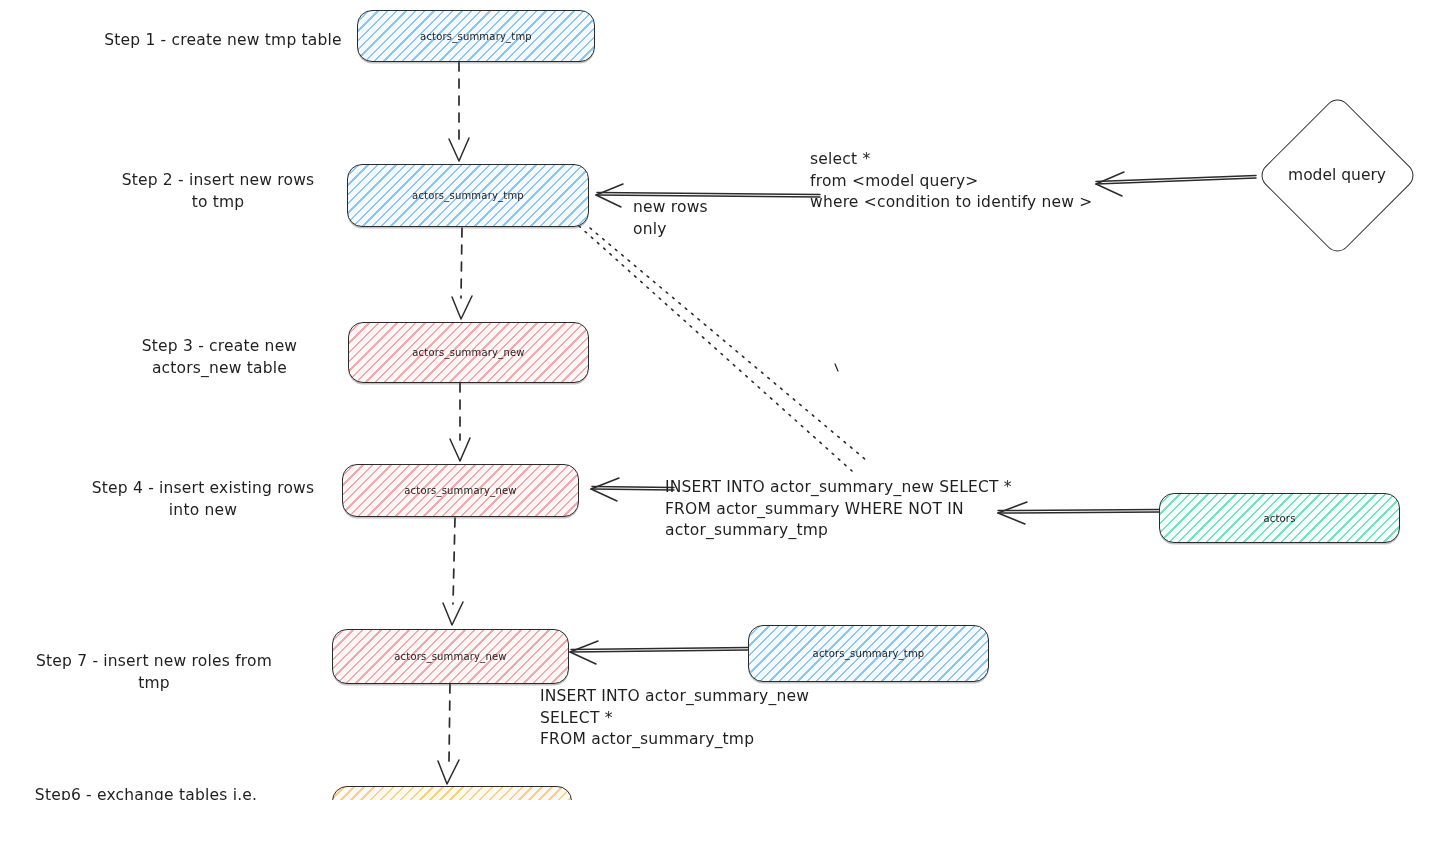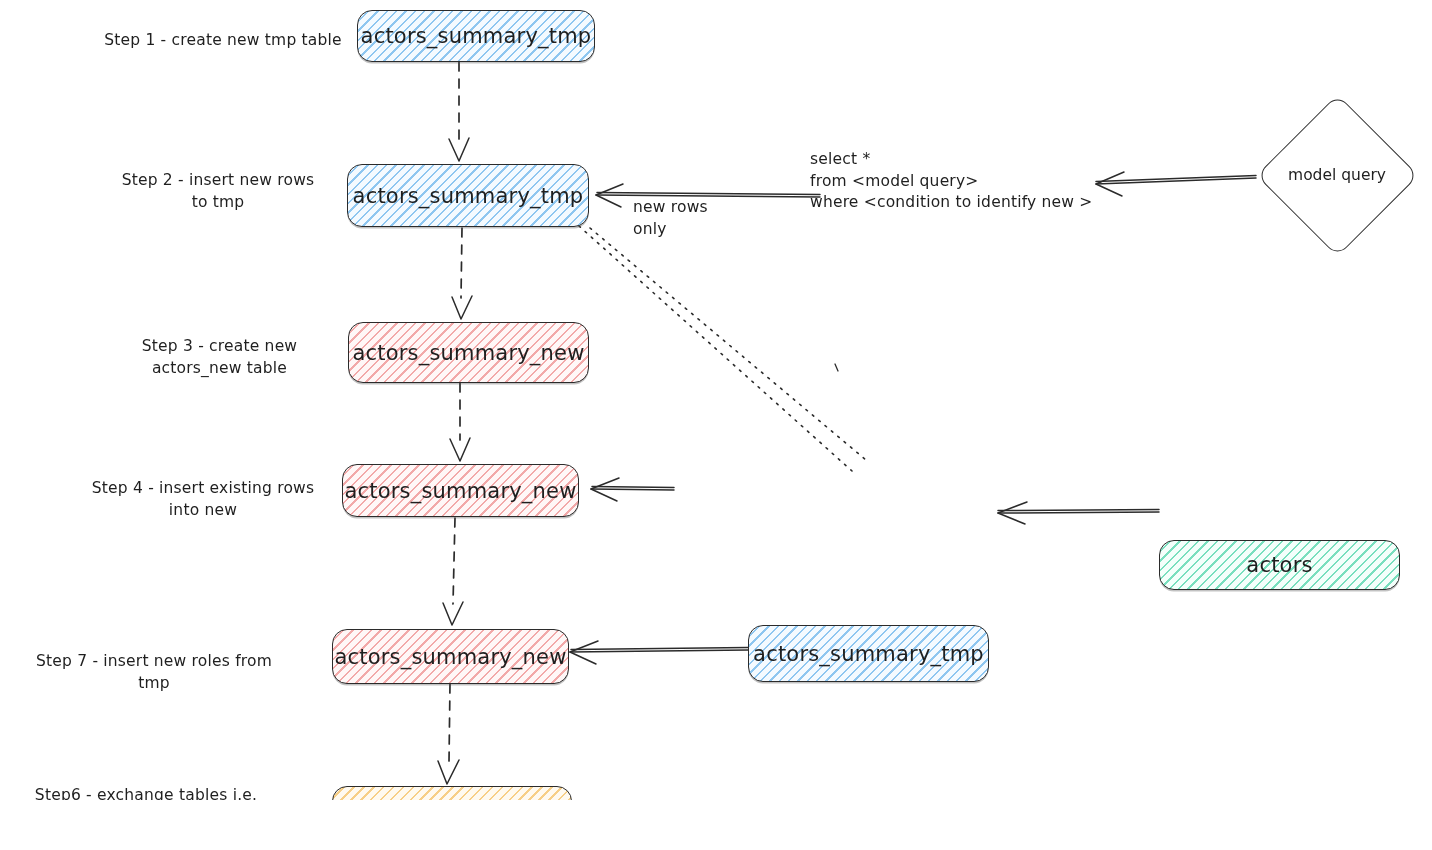--- a/index.html
+++ b/index.html
@@ -3,27 +3,27 @@
 <meta charset="utf-8">
 <style>
   html,body{margin:0;padding:0;background:#ffffff;}
   #canvas{
     position:relative;width:1432px;height:800px;background:#ffffff;overflow:hidden;
     font-family:"DejaVu Sans",sans-serif;color:#1f1f1f;
   }
   #connectors{position:absolute;left:0;top:0;z-index:1;}
   .node{
     position:absolute;z-index:2;display:flex;align-items:center;justify-content:center;
-    border:1.7px solid #2b2b2b;border-radius:15px;font-size:21px;letter-spacing:.2px;
+    border:1.7px solid #2b2b2b;border-radius:15px;font-size:10px;letter-spacing:.2px;
     box-shadow:0 2px 0 -0.5px rgba(80,80,80,.35);
     text-align:center;
   }
   .hatch-blue{background:repeating-linear-gradient(135deg,#8ec6f0 0px,#8ec6f0 1.7px,rgba(255,255,255,0) 1.7px,rgba(255,255,255,0) 6.6px),#f4faff;}
   .hatch-pink{background:repeating-linear-gradient(135deg,#f2a9a9 0px,#f2a9a9 1.7px,rgba(255,255,255,0) 1.7px,rgba(255,255,255,0) 6.6px),#fff7f7;}
-  .hatch-green{background:repeating-linear-gradient(135deg,#79dfbe 0px,#79dfbe 1.7px,rgba(255,255,255,0) 1.7px,rgba(255,255,255,0) 6.6px),#f4fffb;margin-top:47px;}
+  .hatch-green{background:repeating-linear-gradient(135deg,#79dfbe 0px,#79dfbe 1.7px,rgba(255,255,255,0) 1.7px,rgba(255,255,255,0) 6.6px),#f4fffb;}
   .hatch-yellow{background:repeating-linear-gradient(135deg,#f7cf87 0px,#f7cf87 1.7px,rgba(255,255,255,0) 1.7px,rgba(255,255,255,0) 7px),#fffaf0;}
   .diamond{
     position:absolute;z-index:2;width:113px;height:113px;left:1280px;top:118px;
     transform:rotate(45deg);border:1.7px solid #2b2b2b;border-radius:13px;background:#ffffff;
   }
   .diamond-label{
     position:absolute;z-index:3;left:1261px;top:166px;width:152px;text-align:center;
     font-size:15.5px;
   }
   .lbl{
@@ -106,14 +106,20 @@
   <div class="node hatch-green" style="left:1159px;top:493px;width:239px;height:48px;">actors</div>
   <div class="node hatch-yellow" style="left:332px;top:786px;width:238px;height:52px;">actors_summary</div>
 
   <div class="diamond"></div>
   <div class="diamond-label">model query</div>
 
   <div class="anno" style="left:633px;top:197px;width:110px;">new rows only</div>
   <div class="anno" style="left:810px;top:149px;width:306px;">select *
 from &lt;model query&gt;
 where &lt;condition to identify new &gt;</div>
+  <div class="anno" style="left:665px;top:477px;width:370px;">INSERT INTO actor_summary_new SELECT *
+FROM actor_summary WHERE NOT IN
+actor_summary_tmp</div>
+  <div class="anno" style="left:540px;top:686px;width:296px;">INSERT INTO actor_summary_new
+SELECT *
+FROM actor_summary_tmp</div>
 
 </div>
 
 </body></html>

